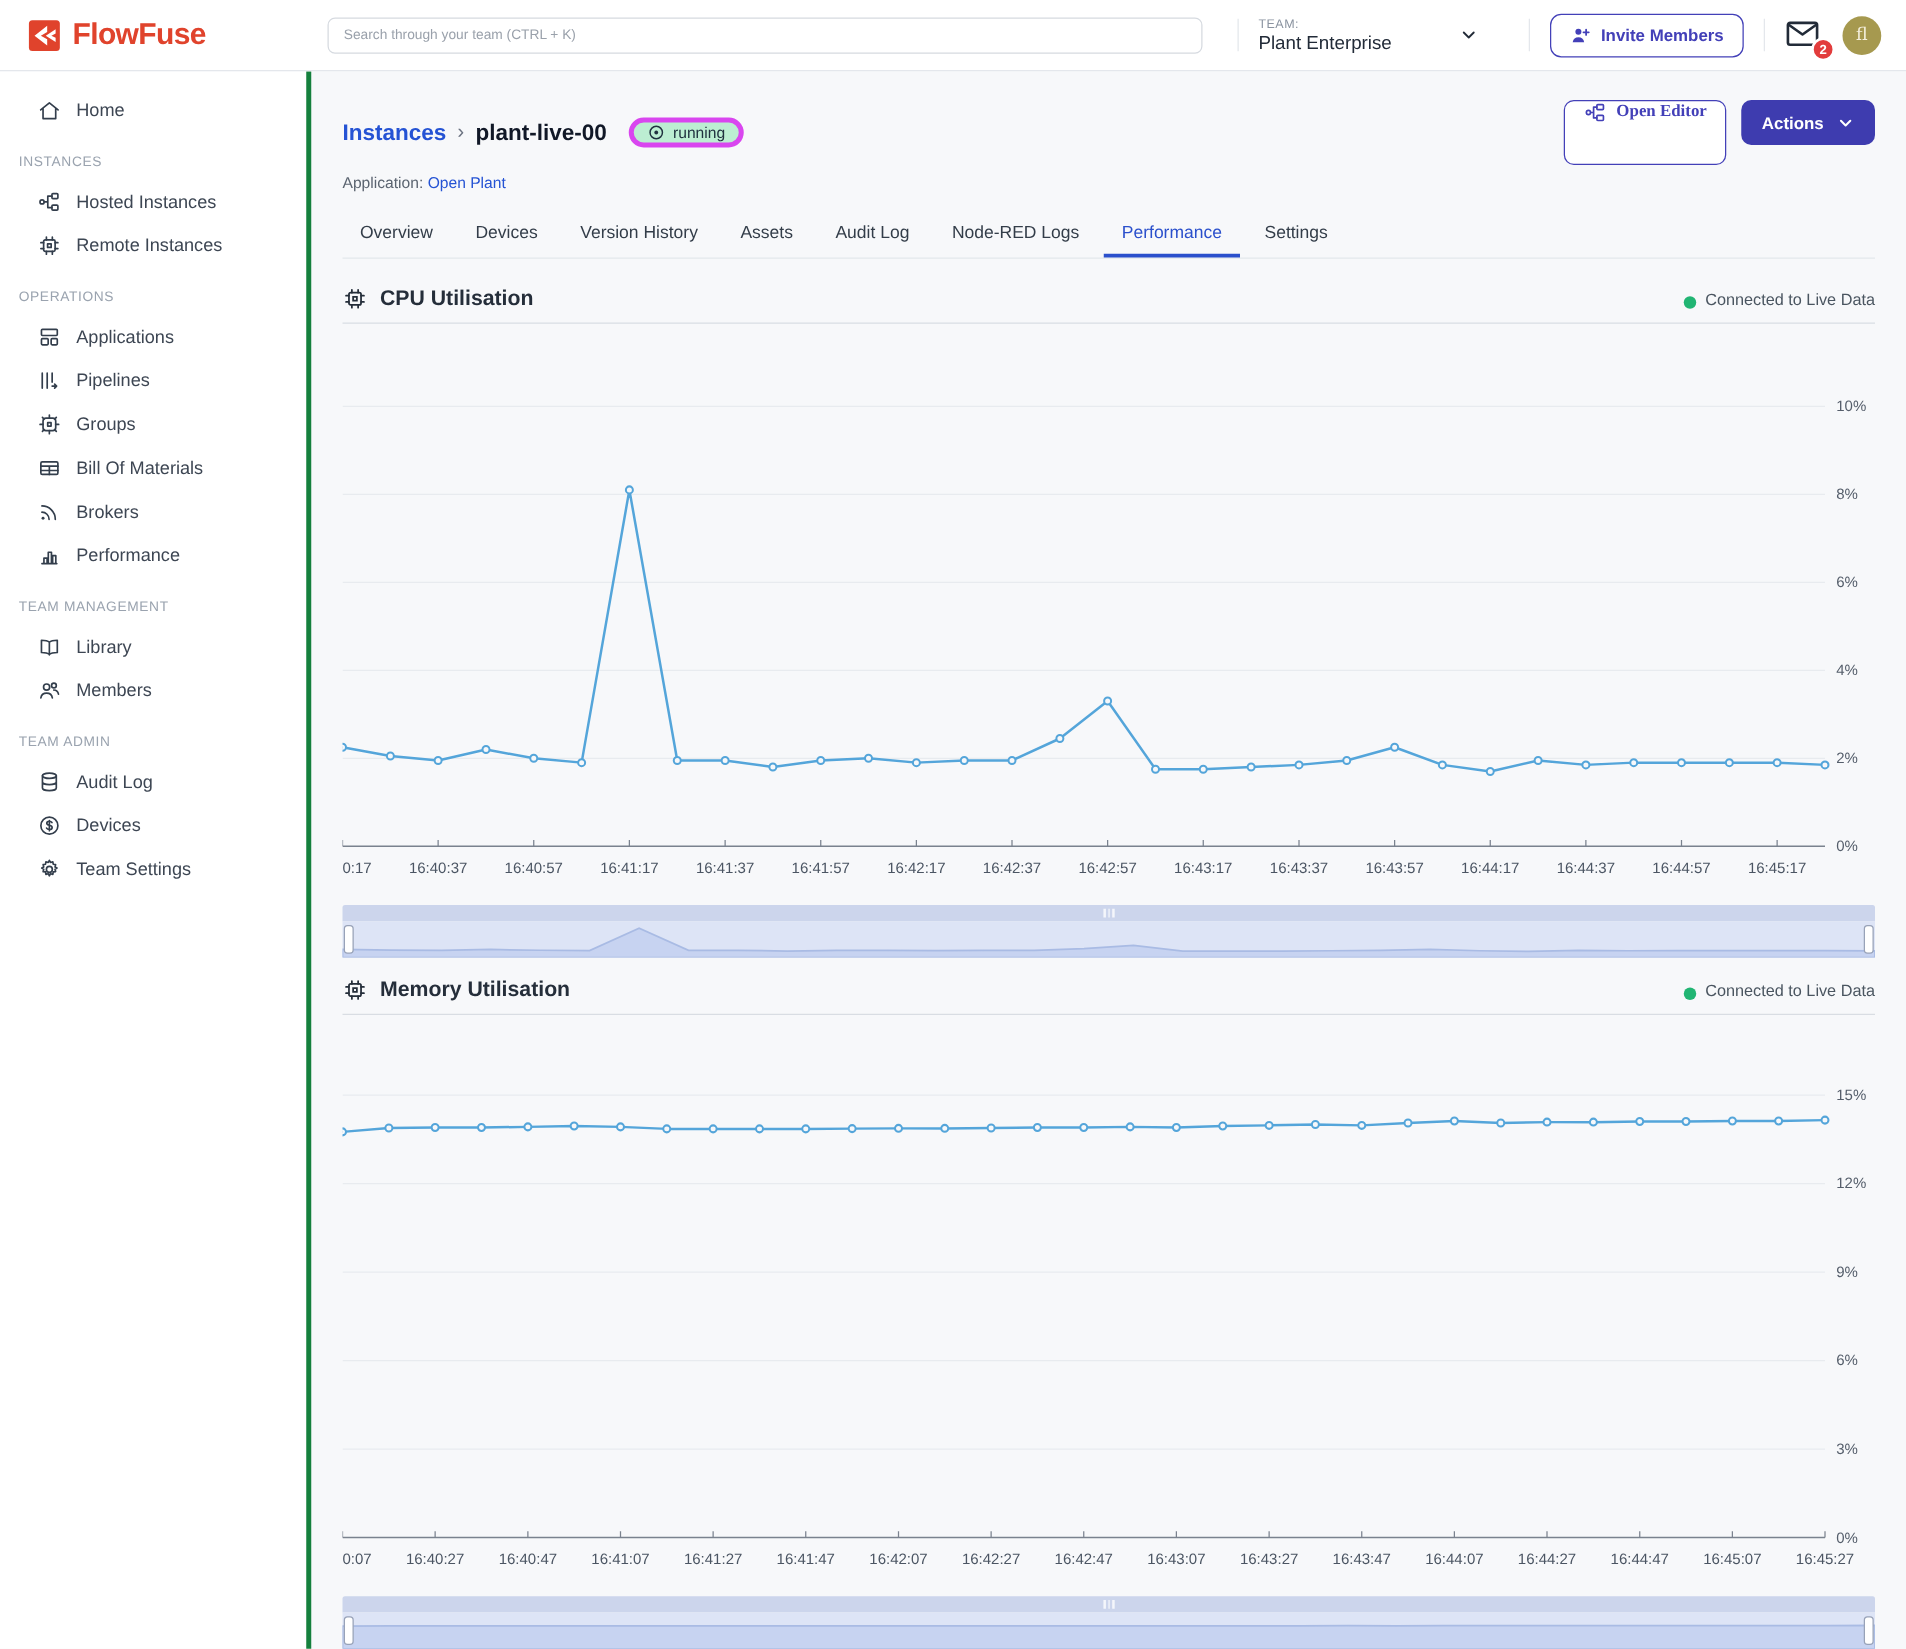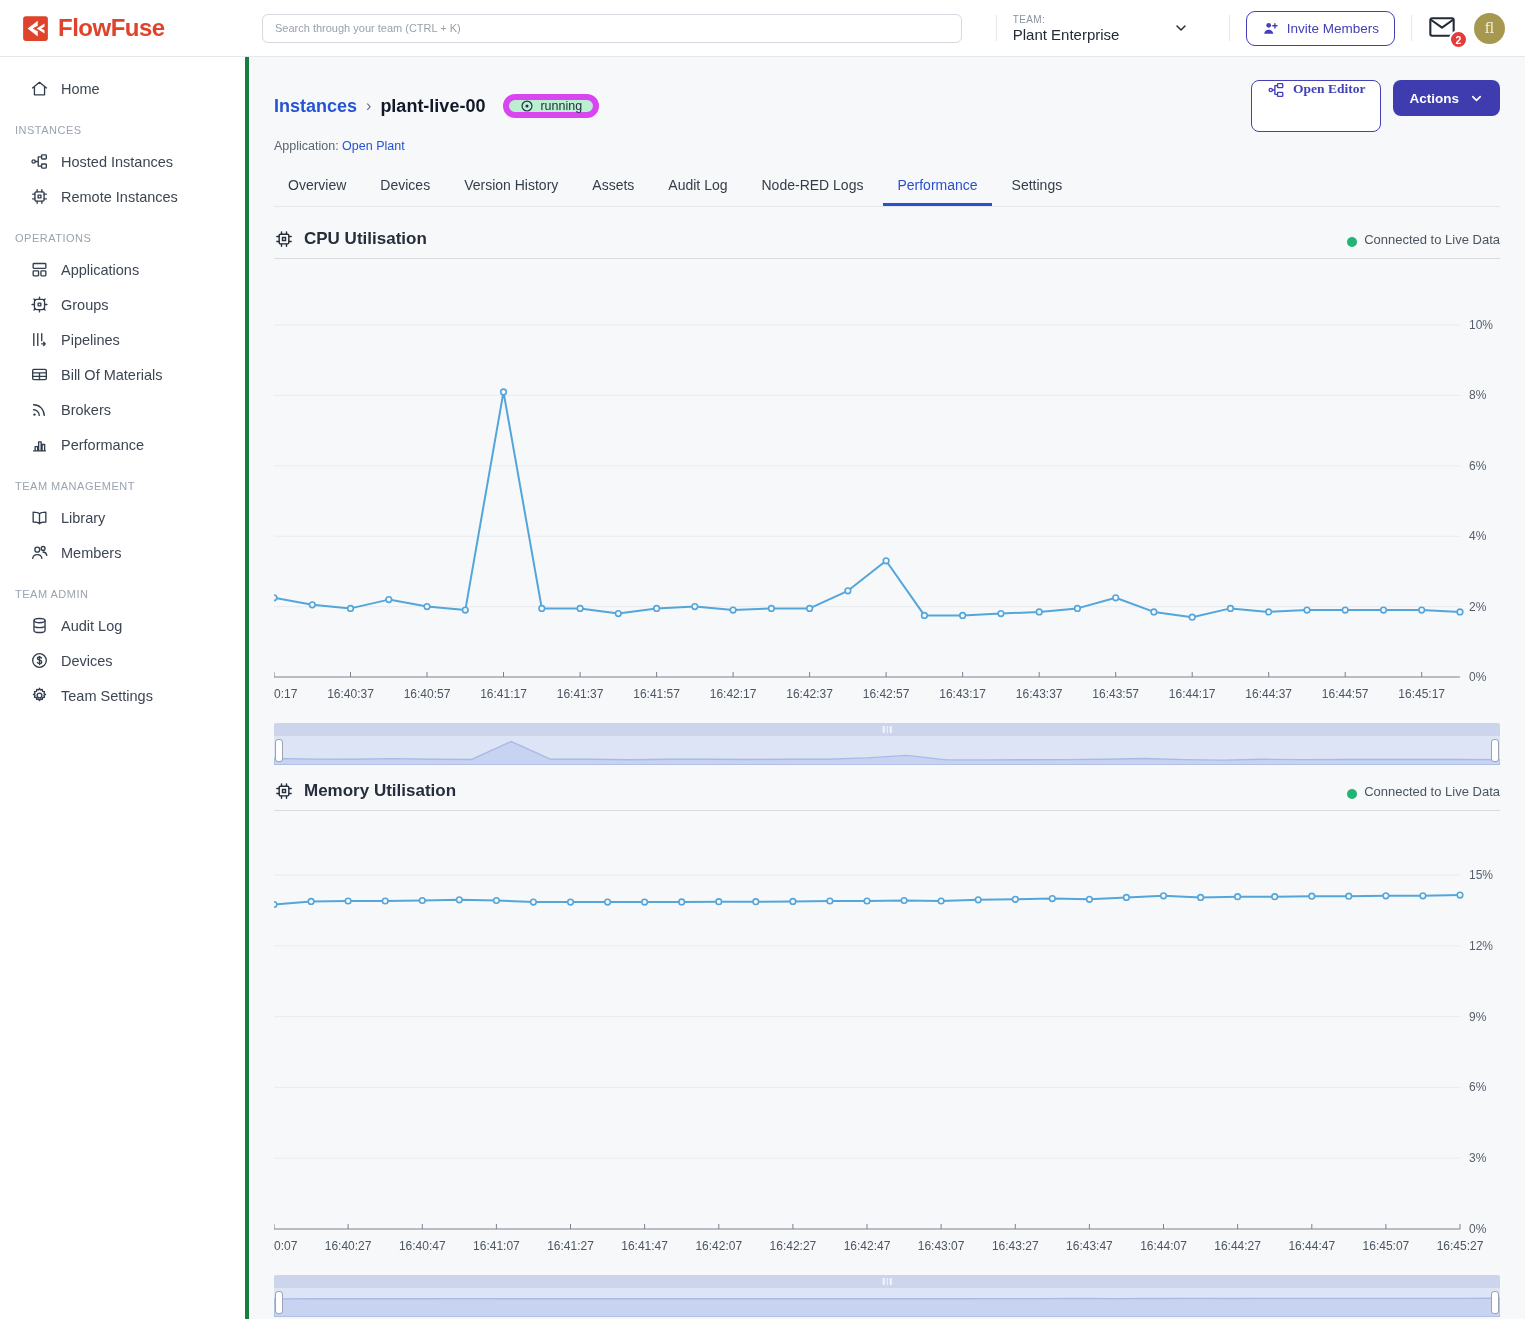--- a/index.html
+++ b/index.html
@@ -14,21 +14,21 @@
   .search { width:700px; height:29px; border:1px solid #d6dae0; border-radius:6px; padding:0 12px;
             font-size:11px; color:#374151; background:#fff; margin-left:14px; }
   .search::placeholder { color:#9aa1ab; }
   .hdr-right { display:flex; align-items:center; margin-left:auto; padding-right:20px; gap:16px; }
   .vdiv { width:1px; height:26px; background:#e4e7ec; }
   .team-sel { display:flex; align-items:center; gap:54px; cursor:pointer; min-width:200px; }
   .team-label { display:block; font-size:10px; color:#8a93a0; letter-spacing:.4px; }
   .team-name { display:block; font-size:15px; color:#222b38; margin-top:1px; }
   .btn-invite { display:flex; align-items:center; gap:8px; height:35px; padding:0 15px;
                 border:1.5px solid #4340b8; border-radius:9px; background:#fff; color:#4340b8;
-                font-size:13.5px; font-weight:400; cursor:pointer; font-family:inherit; }
+                font-size:13.5px; font-weight:700; cursor:pointer; font-family:inherit; }
   .mail-wrap { position:relative; cursor:pointer; width:30px; height:26px; }
   .mail-badge { position:absolute; right:-10px; bottom:-8px; width:19px; height:19px; border-radius:50%;
                 background:#e23c3c; color:#fff; font-size:10.5px; font-weight:700; display:flex;
                 align-items:center; justify-content:center; border:2px solid #fff; }
   .avatar { width:31px; height:31px; border-radius:50%; background:#a6994f; color:#f4efdc;
             font-family:"DejaVu Serif", serif; font-size:14px; display:flex; align-items:center;
             justify-content:center; cursor:pointer; }
 
   
   .sidebar { position:fixed; top:57px; left:0; width:249px; height:1262px; background:#fff;
@@ -38,21 +38,21 @@
                font-size:14.5px; color:#3d4653; cursor:pointer; }
   .side-item svg { flex:0 0 auto; color:#333e4c; }
 
   
   .main { position:fixed; top:57px; left:249px; width:1276px; height:1262px; padding:0 25px; }
   .crumb-row { display:flex; align-items:center; margin-top:23px; }
   .crumb-link { font-size:18px; font-weight:700; color:#2553d4; text-decoration:none; cursor:pointer; }
   .crumb-sep { font-size:16px; color:#6b7280; margin:0 9px; }
   .crumb-cur { font-size:18px; font-weight:700; color:#111827; }
   .badge-running { display:flex; align-items:center; gap:6px; margin-left:18px; height:24px;
-                   padding:0 11px; background:#bceed2; border:6px solid #d946ef; border-radius:12px;
+                   padding:0 11px; background:#bceed2; border:4px solid #d946ef; border-radius:12px;
                    font-size:12.5px; color:#20323f; }
   .head-btns { margin-left:auto; display:flex; gap:12px; }
   .btn-open-editor { display:flex; align-items:flex-start; gap:8px; height:52px; padding:0 15px;
                      background:#fff; border:1.5px solid #4340b8; border-radius:8px; color:#4340b8;
                      font-size:13.5px; font-weight:700; cursor:pointer; font-family:Liberation Serif, serif; }
   .btn-actions { display:flex; align-items:center; gap:10px; height:36px; padding:0 16px;
                  background:#3e3caf; border:none; border-radius:8px; color:#fff;
                  font-size:13.5px; font-weight:700; cursor:pointer; font-family:inherit; }
   .app-line { margin-top:7px; font-size:12.5px; color:#5b6470; }
   .app-line a { color:#2553d4; text-decoration:none; cursor:pointer; }
@@ -160,35 +160,35 @@
           <rect x="4" y="4.4" width="16" height="6.2" rx="1"></rect>
           <rect x="4" y="13.8" width="6.8" height="6.2" rx="1"></rect>
           <rect x="13.8" y="13.8" width="6.2" height="6.2" rx="1"></rect>
         </g>
       </svg>
       <span>Applications</span>
     </div>
     <div class="side-item">
       <svg width="19" height="19" viewBox="0 0 24 24">
         <g fill="none" stroke="currentColor" stroke-width="1.7" stroke-linecap="round" stroke-linejoin="round">
+          <path d="M4.8 4.5v15M9.8 4.5v15M14.8 4.5v9"></path>
+          <path d="M14.8 17.5h4.5m0 0-2-2m2 2-2 2"></path>
+        </g>
+      </svg>
+      <span>Pipelines</span>
+    </div>
+    <div class="side-item">
+      <svg width="19" height="19" viewBox="0 0 24 24">
+        <g fill="none" stroke="currentColor" stroke-width="1.7" stroke-linecap="round" stroke-linejoin="round">
           <rect x="5.6" y="5.6" width="12.8" height="12.8" rx="3"></rect>
           <rect x="10.3" y="10.3" width="3.4" height="3.4"></rect>
           <path d="M12 2.6v3M12 18.4v3M2.6 12h3M18.4 12h3M5 5l1.6 1.6M19 5l-1.6 1.6M5 19l1.6-1.6M19 19l-1.6-1.6"></path>
         </g>
       </svg>
       <span>Groups</span>
-    </div>
-    <div class="side-item">
-      <svg width="19" height="19" viewBox="0 0 24 24">
-        <g fill="none" stroke="currentColor" stroke-width="1.7" stroke-linecap="round" stroke-linejoin="round">
-          <path d="M4.8 4.5v15M9.8 4.5v15M14.8 4.5v9"></path>
-          <path d="M14.8 17.5h4.5m0 0-2-2m2 2-2 2"></path>
-        </g>
-      </svg>
-      <span>Pipelines</span>
     </div>
     <div class="side-item">
       <svg width="19" height="19" viewBox="0 0 24 24">
         <g fill="none" stroke="currentColor" stroke-width="1.7" stroke-linecap="round" stroke-linejoin="round">
           <rect x="3.4" y="5.6" width="17.2" height="12.8" rx="1.4"></rect>
           <path d="M3.4 10h17.2M3.4 14.4h17.2M12 10v8.4"></path>
         </g>
       </svg>
       <span>Bill Of Materials</span>
     </div>

